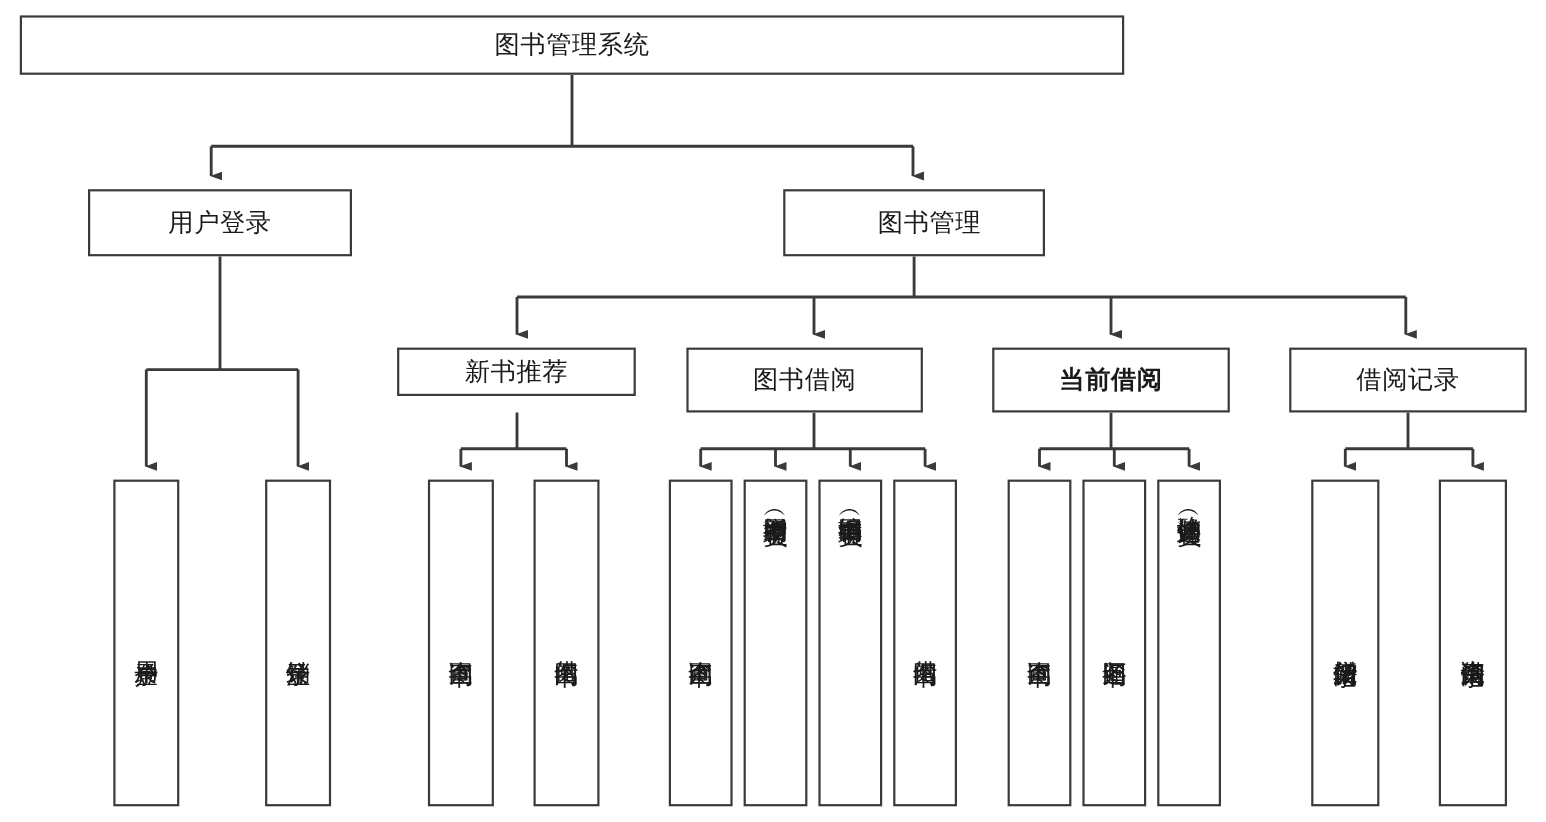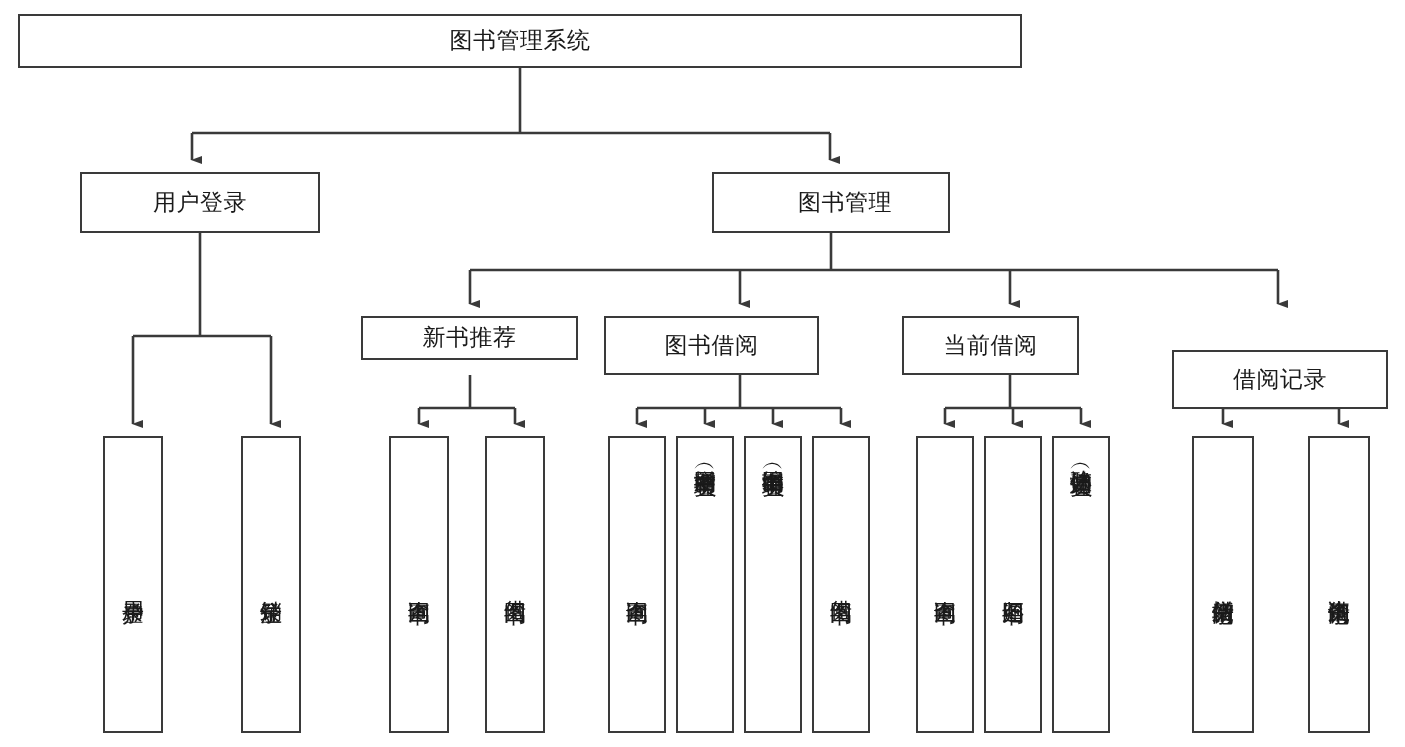--- a/index.html
+++ b/index.html
@@ -135,27 +135,27 @@
   <div class="node-box" style="left: 80px; top: 172px; width: 240px; height: 61px;">
     <span class="node-label-h">用户登录</span>
   </div>
   <div class="node-box" style="left: 712px; top: 172px; width: 238px; height: 61px; padding-left: 28px;">
     <span class="node-label-h">图书管理</span>
   </div>
 
   <div class="node-box" style="left: 361px; top: 316px; width: 217px; height: 44px;">
     <span class="node-label-h">新书推荐</span>
   </div>
-  <div class="node-box" style="left: 604px; top: 316px; width: 215px; height: 59px;">
+  <div class="node-box" style="left: 624px; top: 316px; width: 215px; height: 59px;">
     <span class="node-label-h">图书借阅</span>
   </div>
-  <div class="node-box" style="left: 902px; top: 316px; width: 177px; height: 59px;">
+  <div class="node-box" style="left: 902px; top: 316px; width: 216px; height: 59px; font-weight: bold;">
     <span class="node-label-h">当前借阅</span>
   </div>
-  <div class="node-box" style="left: 1172px; top: 316px; width: 216px; height: 59px; margin-top: 34px;">
+  <div class="node-box" style="left: 1172px; top: 316px; width: 216px; height: 59px;">
     <span class="node-label-h">借阅记录</span>
   </div>
 
   <div class="node-box leaf-box center-v" style="left: 103px; top: 436px; width: 60px; height: 297px;">
     <span class="node-label-v">用户登录</span>
   </div>
   <div class="node-box leaf-box center-v" style="left: 241px; top: 436px; width: 60px; height: 297px;">
     <span class="node-label-v">注销登录</span>
   </div>
   <div class="node-box leaf-box center-v" style="left: 389px; top: 436px; width: 60px; height: 297px;">

